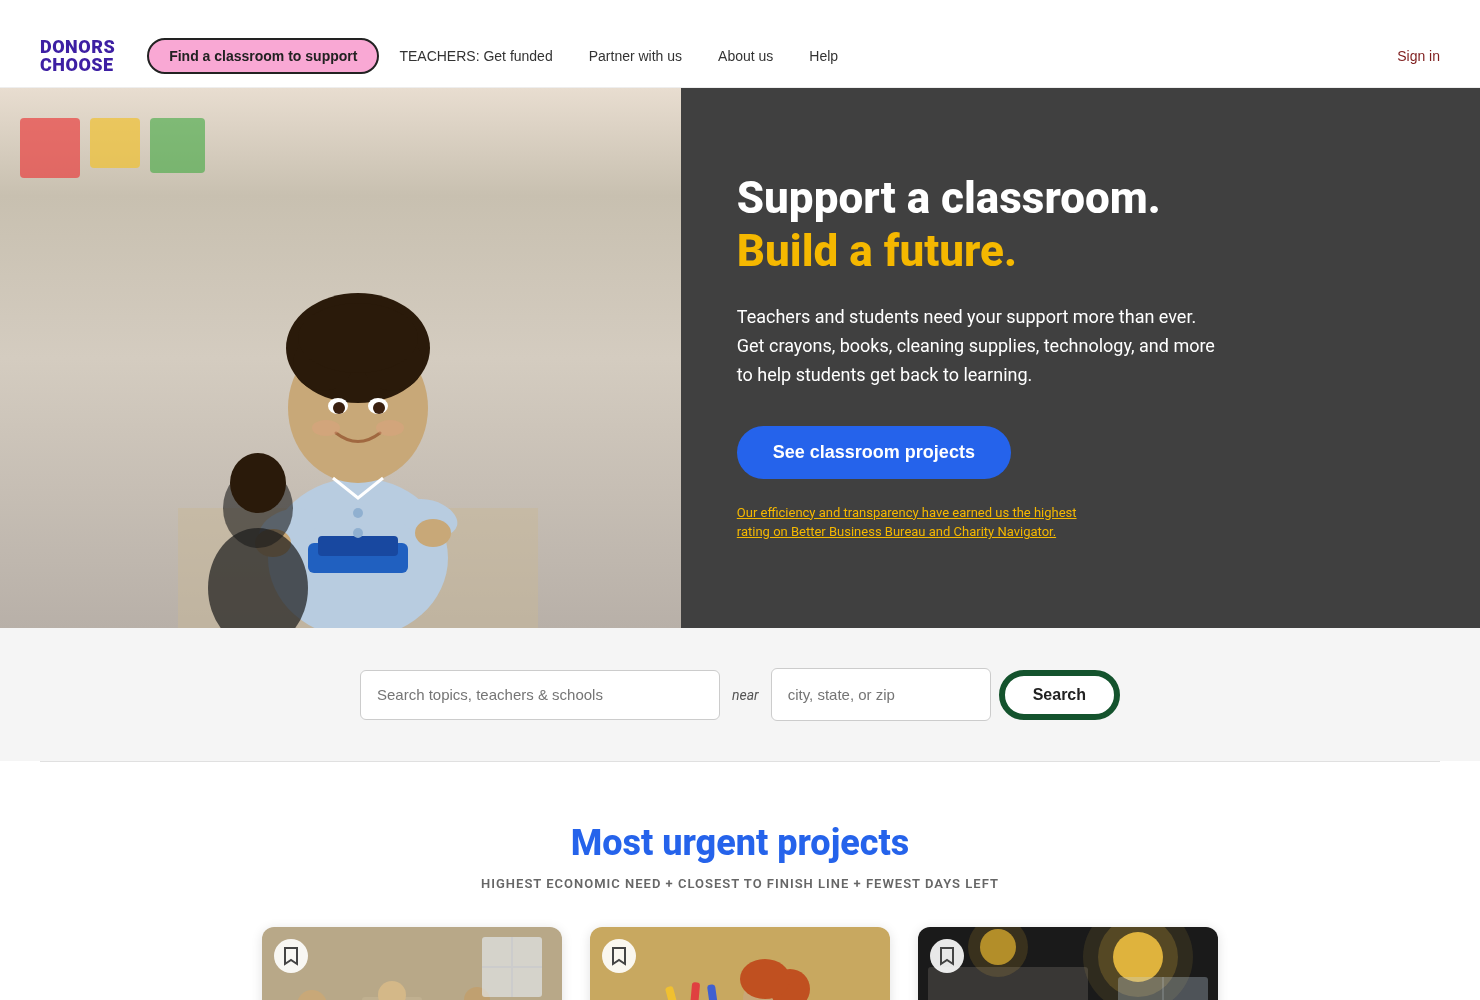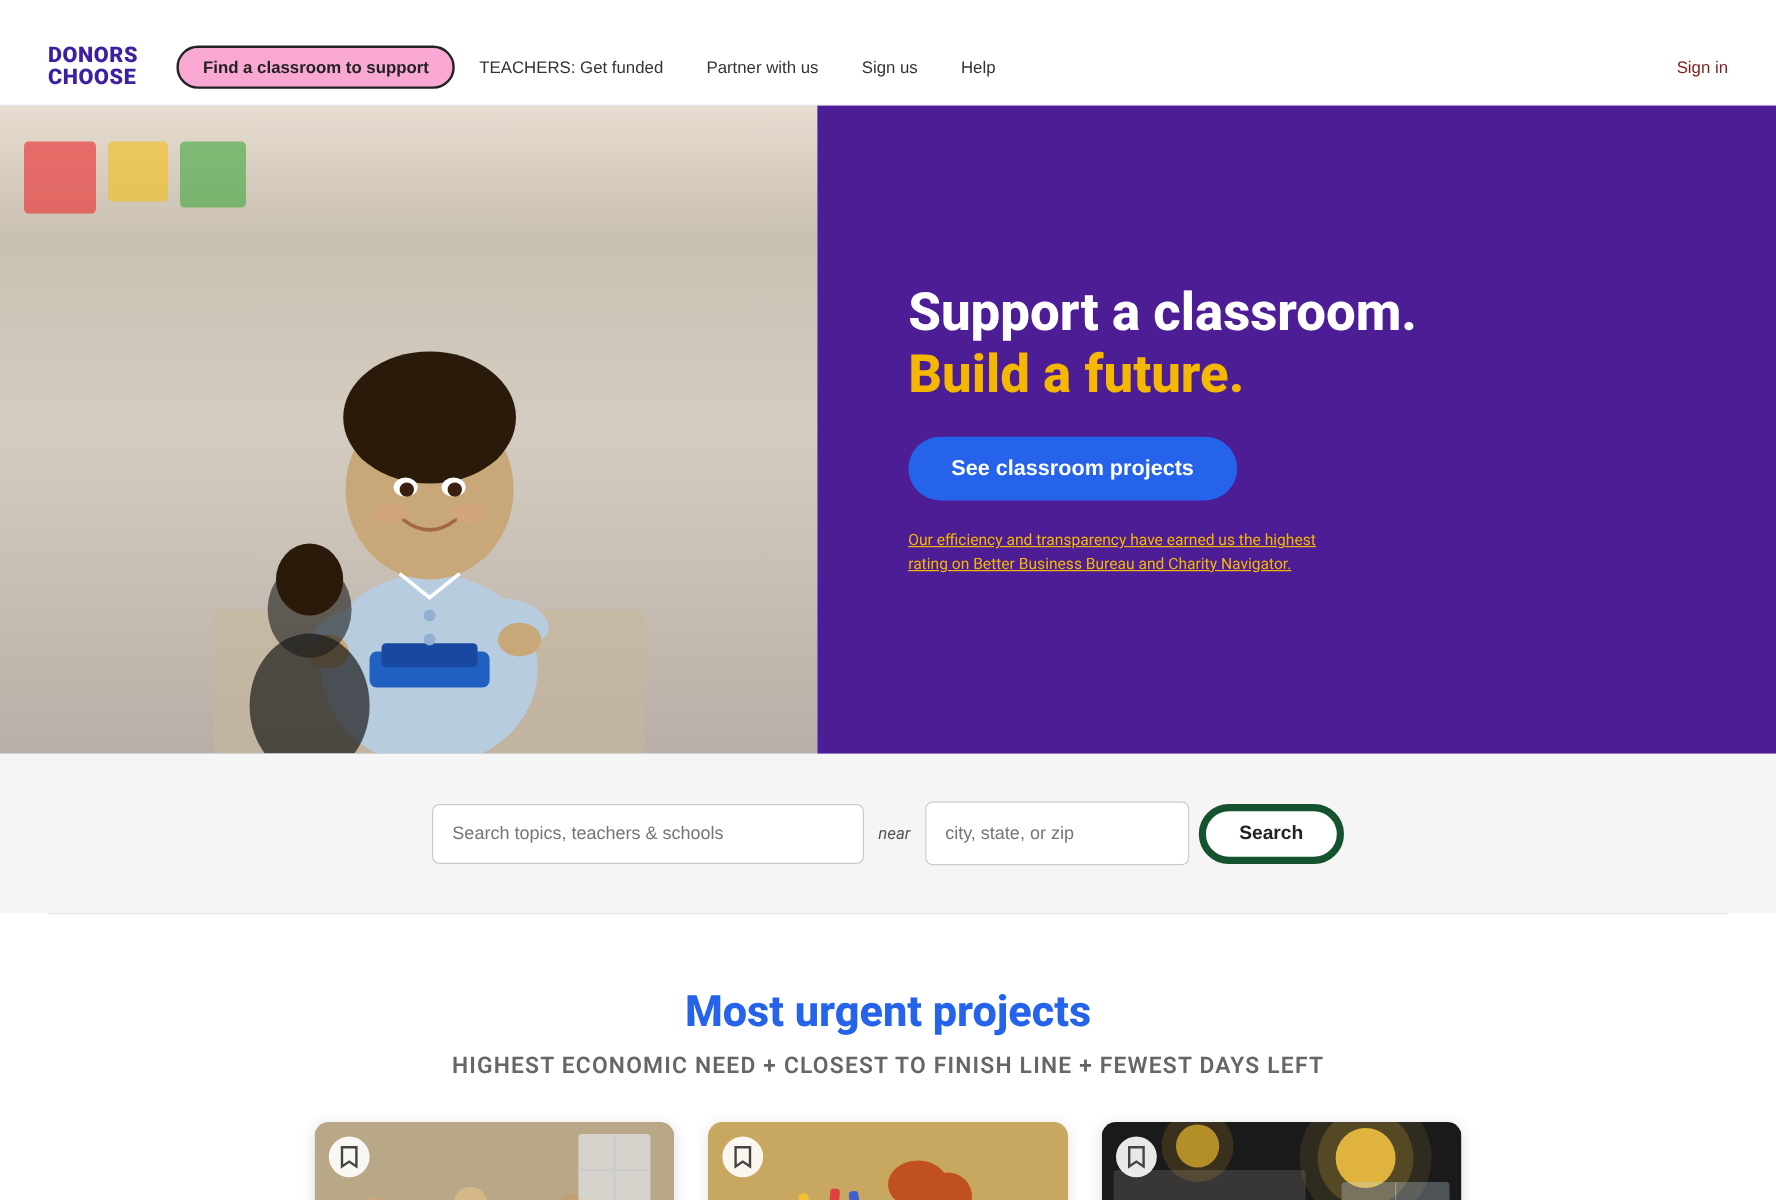--- a/index.html
+++ b/index.html
@@ -71,22 +71,22 @@
       width: 100%;
     }
     .hero-image {
       width: 46%;
       background: #c8d4e8;
       overflow: hidden;
       position: relative;
     }
     .hero-right {
       width: 54%;
-      background: #4c1d95;
-      padding: 70px 76px;
+      background: #404040;
+      padding: 70px 56px;
       display: flex;
       flex-direction: column;
       justify-content: center;
     }
     .hero-headline-white {
       font-size: 44px;
       font-weight: 800;
       color: #fff;
       line-height: 1.1;
       margin-bottom: 4px;
@@ -191,21 +191,21 @@
     }
     .urgent-title {
       text-align: center;
       font-size: 36px;
       font-weight: 800;
       color: #2563eb;
       margin-bottom: 12px;
     }
     .urgent-subtitle {
       text-align: center;
-      font-size: 19px;
+      font-size: 13px;
       font-weight: 600;
       color: #666;
       letter-spacing: 1px;
       margin-bottom: 36px;
     }
     .projects-grid {
       display: flex;
       gap: 28px;
       justify-content: center;
     }
@@ -291,21 +291,21 @@
 
 <nav class="navbar">
   <div class="logo">
     <span class="logo-text">DONORS</span>
     <span class="logo-text">CHOOSE</span>
   </div>
   <div class="nav-links">
     <button class="nav-btn-primary">Find a classroom to support</button>
     <button class="nav-link">TEACHERS: Get funded</button>
     <button class="nav-link">Partner with us</button>
-    <button class="nav-link">Sign us</button>
+    <button class="nav-link">About us</button>
     <button class="nav-link">Help</button>
   </div>
   <button class="nav-signin">Sign in</button>
 </nav>
 
 <section class="hero">
   <div class="hero-image">
     <div class="hero-img-bg">
 
       <div class="classroom-accent-1"></div>
@@ -353,20 +353,21 @@
 
         <ellipse cx="80" cy="460" rx="50" ry="60" fill="#1a1a1a" opacity="0.7"></ellipse>
         <ellipse cx="80" cy="380" rx="35" ry="40" fill="#1a1a1a" opacity="0.6"></ellipse>
         <ellipse cx="80" cy="355" rx="28" ry="30" fill="#2a1a0a"></ellipse>
       </svg>
     </div>
   </div>
   <div class="hero-right">
     <div class="hero-headline-white">Support a classroom.</div>
     <div class="hero-headline-yellow">Build a future.</div>
+    <p class="hero-body">Teachers and students need your support more than ever. Get crayons, books, cleaning supplies, technology, and more to help students get back to learning.</p>
     <button class="hero-cta-btn">See classroom projects</button>
     <div class="hero-trust-link">Our efficiency and transparency have earned us the highest rating on Better Business Bureau and Charity Navigator.</div>
   </div>
 </section>
 
 <section class="search-section">
   <div class="search-bar">
     <input class="search-input-topics" type="text" placeholder="Search topics, teachers &amp; schools" style="">
     <span class="near-label">near</span>
     <input class="search-input-location" type="text" placeholder="city, state, or zip" style="">

